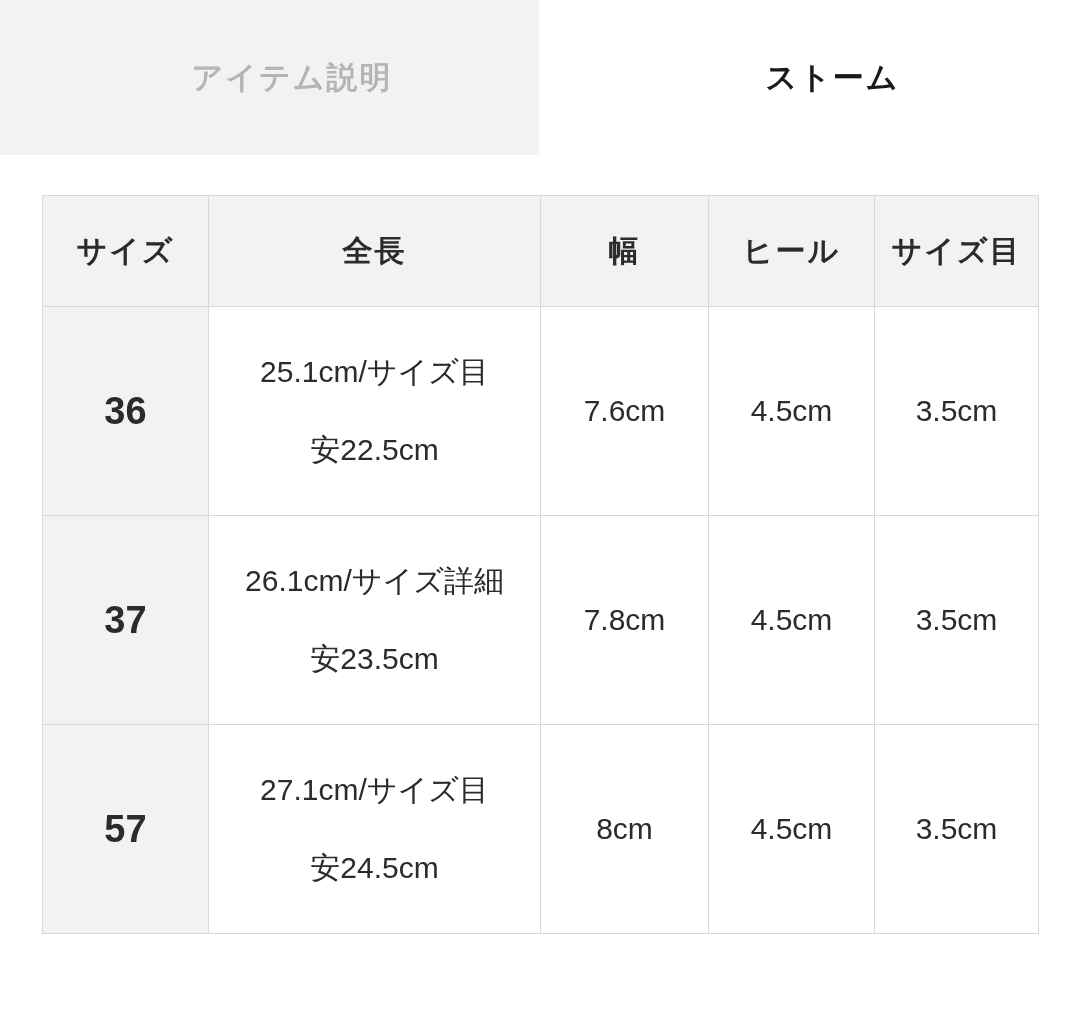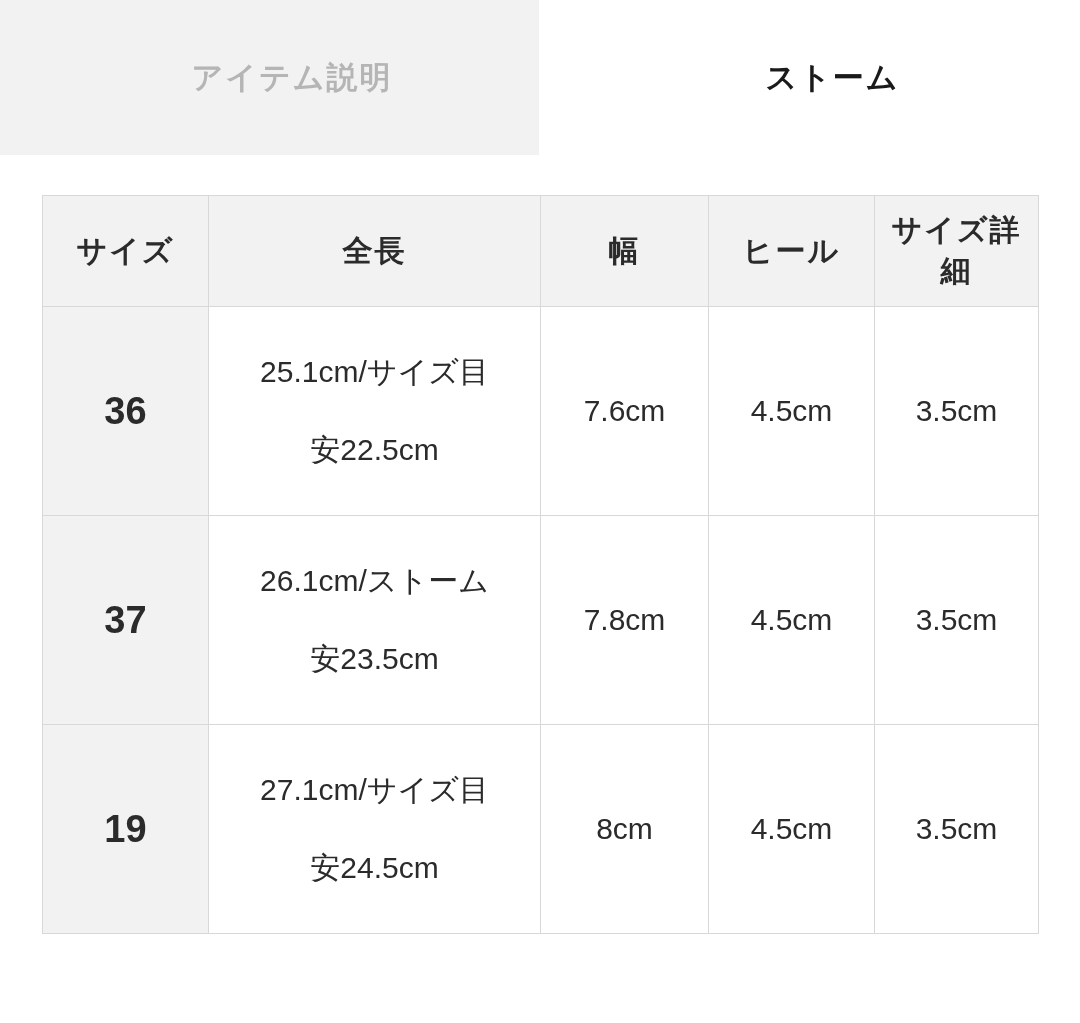--- a/index.html
+++ b/index.html
@@ -116,49 +116,49 @@
         <col class="col-width">
         <col class="col-heel">
         <col class="col-storm">
       </colgroup>
       <thead>
         <tr>
           <th>サイズ</th>
           <th>全長</th>
           <th>幅</th>
           <th>ヒール</th>
-          <th>サイズ詳細</th>
+          <th>サイズ目</th>
         </tr>
       </thead>
       <tbody>
 
         <tr>
           <td class="size-cell">36</td>
           <td>
             <span class="len-line1">25.1cm/サイズ目</span>
             <span class="len-line2">安22.5cm</span>
           </td>
           <td>7.6cm</td>
           <td>4.5cm</td>
           <td>3.5cm</td>
         </tr>
 
         <tr>
           <td class="size-cell">37</td>
           <td>
-            <span class="len-line1">26.1cm/ストーム</span>
+            <span class="len-line1">26.1cm/サイズ詳細</span>
             <span class="len-line2">安23.5cm</span>
           </td>
           <td>7.8cm</td>
           <td>4.5cm</td>
           <td>3.5cm</td>
         </tr>
 
         <tr>
-          <td class="size-cell">19</td>
+          <td class="size-cell">57</td>
           <td>
             <span class="len-line1">27.1cm/サイズ目</span>
             <span class="len-line2">安24.5cm</span>
           </td>
           <td>8cm</td>
           <td>4.5cm</td>
           <td>3.5cm</td>
         </tr>
 
       </tbody>

